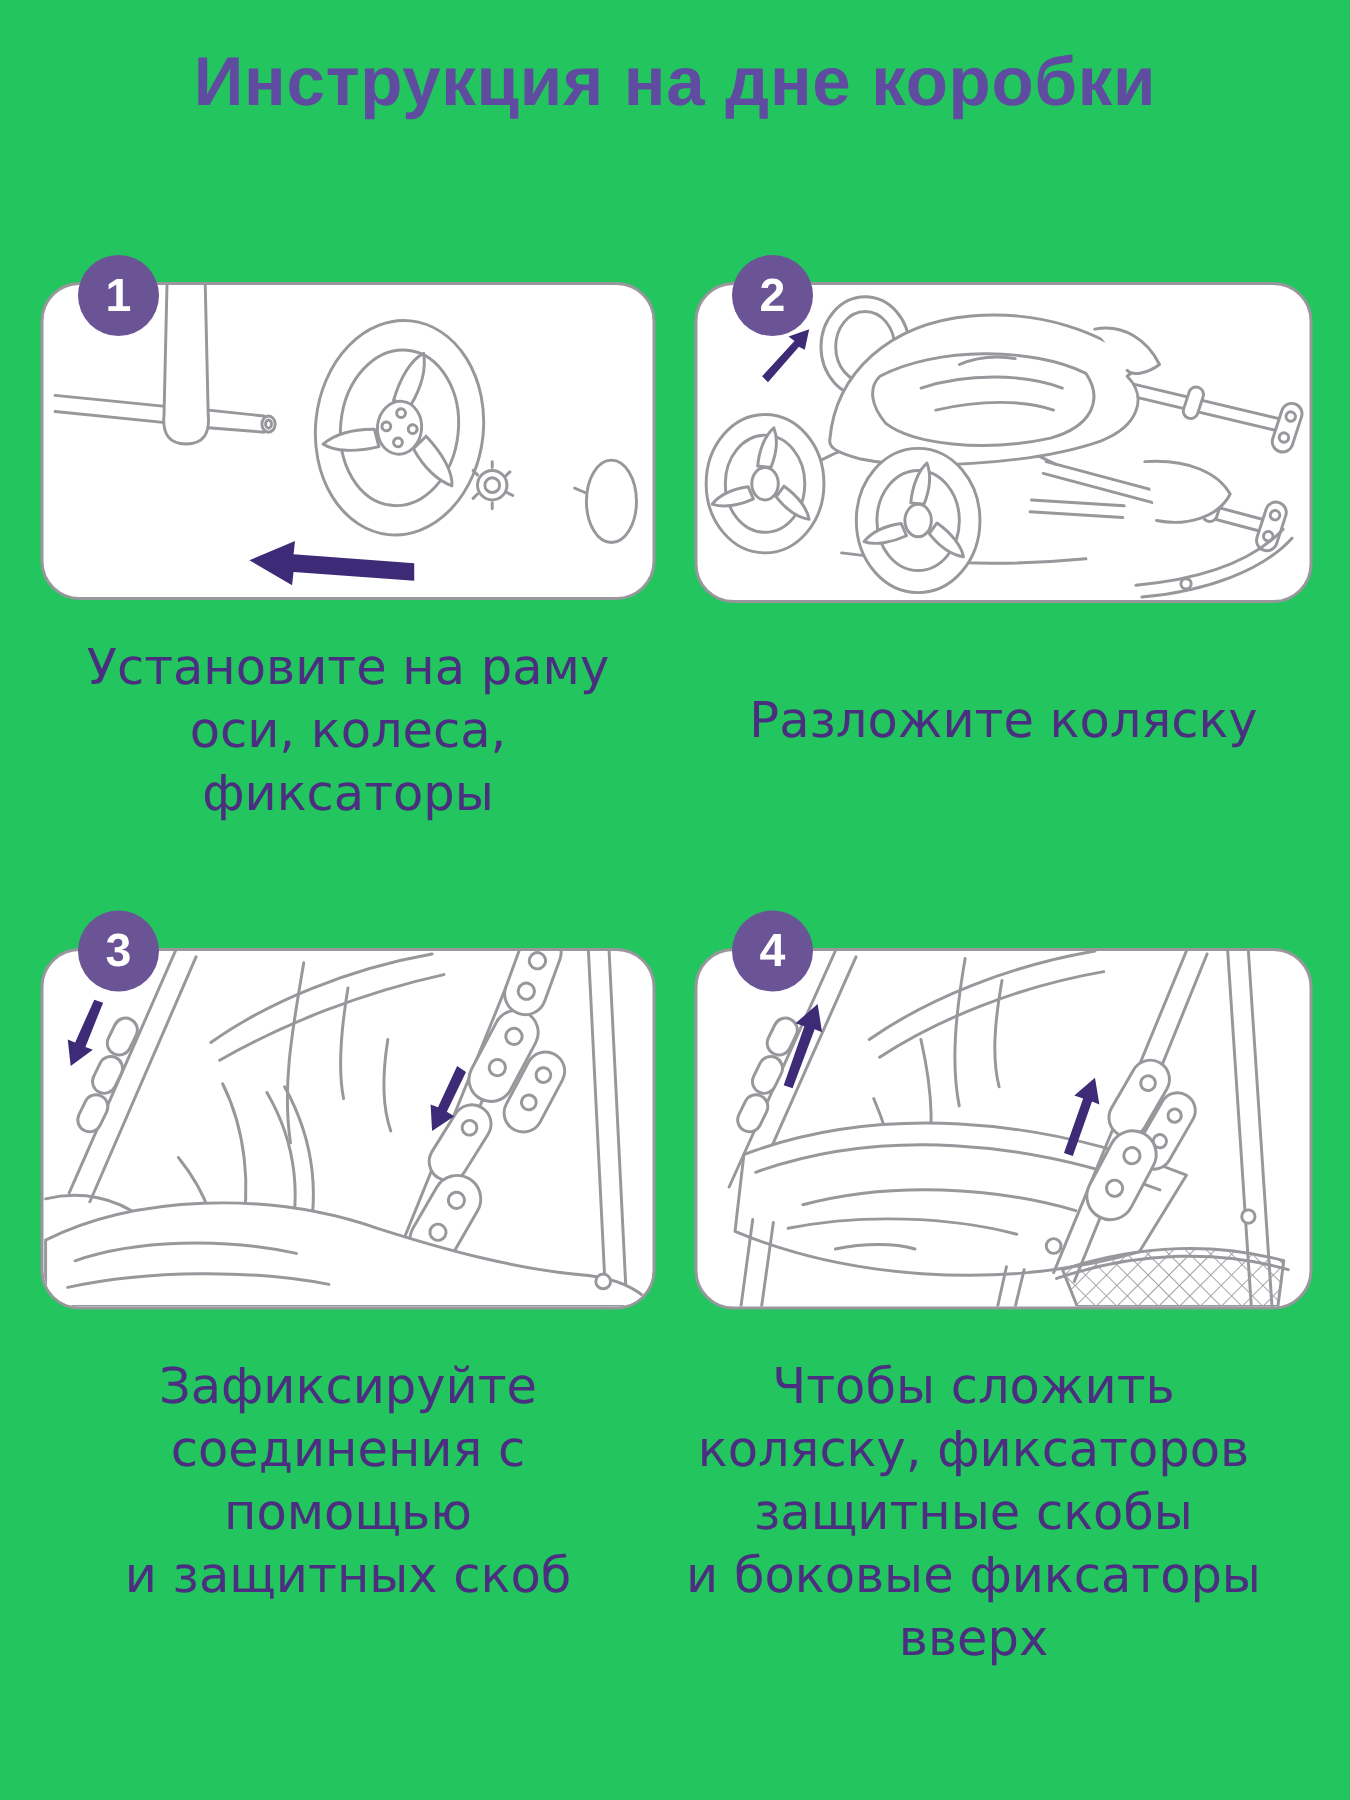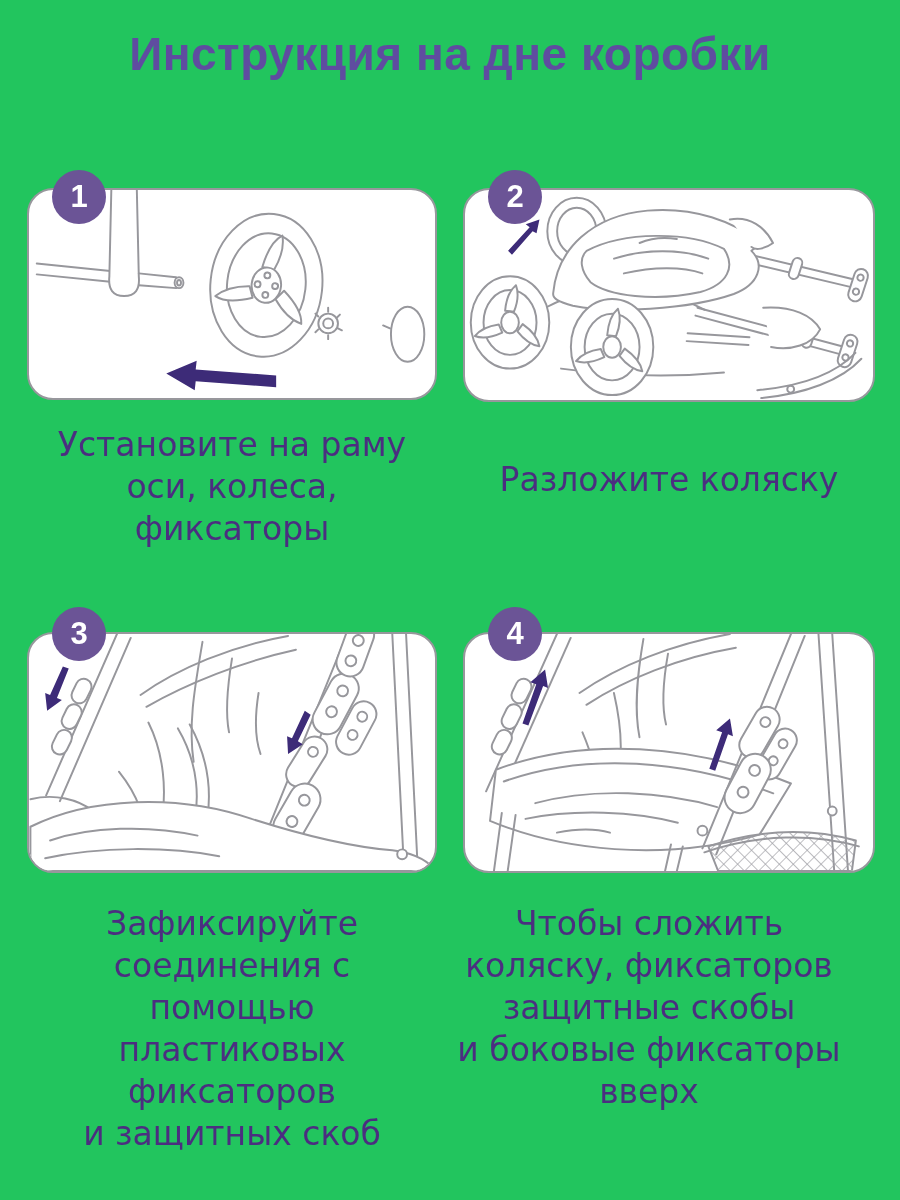--- a/index.html
+++ b/index.html
@@ -358,21 +358,20 @@
       </g>
 
       <polygon class="ar" points="80,36 83,55 78,53 63,93 57,91 71,51 65,49"></polygon>
       <polygon class="ar" points="268,86 271,104 266,102 253,139 247,137 260,100 254,98"></polygon>
     </svg>
   </div>
 
   <div class="caption c3">
     <div>Зафиксируйте</div>
     <div>соединения с помощью</div>
-    <div>пластиковых фиксаторов</div>
     <div>и защитных скоб</div>
   </div>
 
   <div class="caption c4">
     <div>Чтобы сложить</div>
     <div>коляску, фиксаторов</div>
     <div>защитные скобы</div>
     <div>и боковые фиксаторы</div>
     <div>вверх</div>
   </div>

